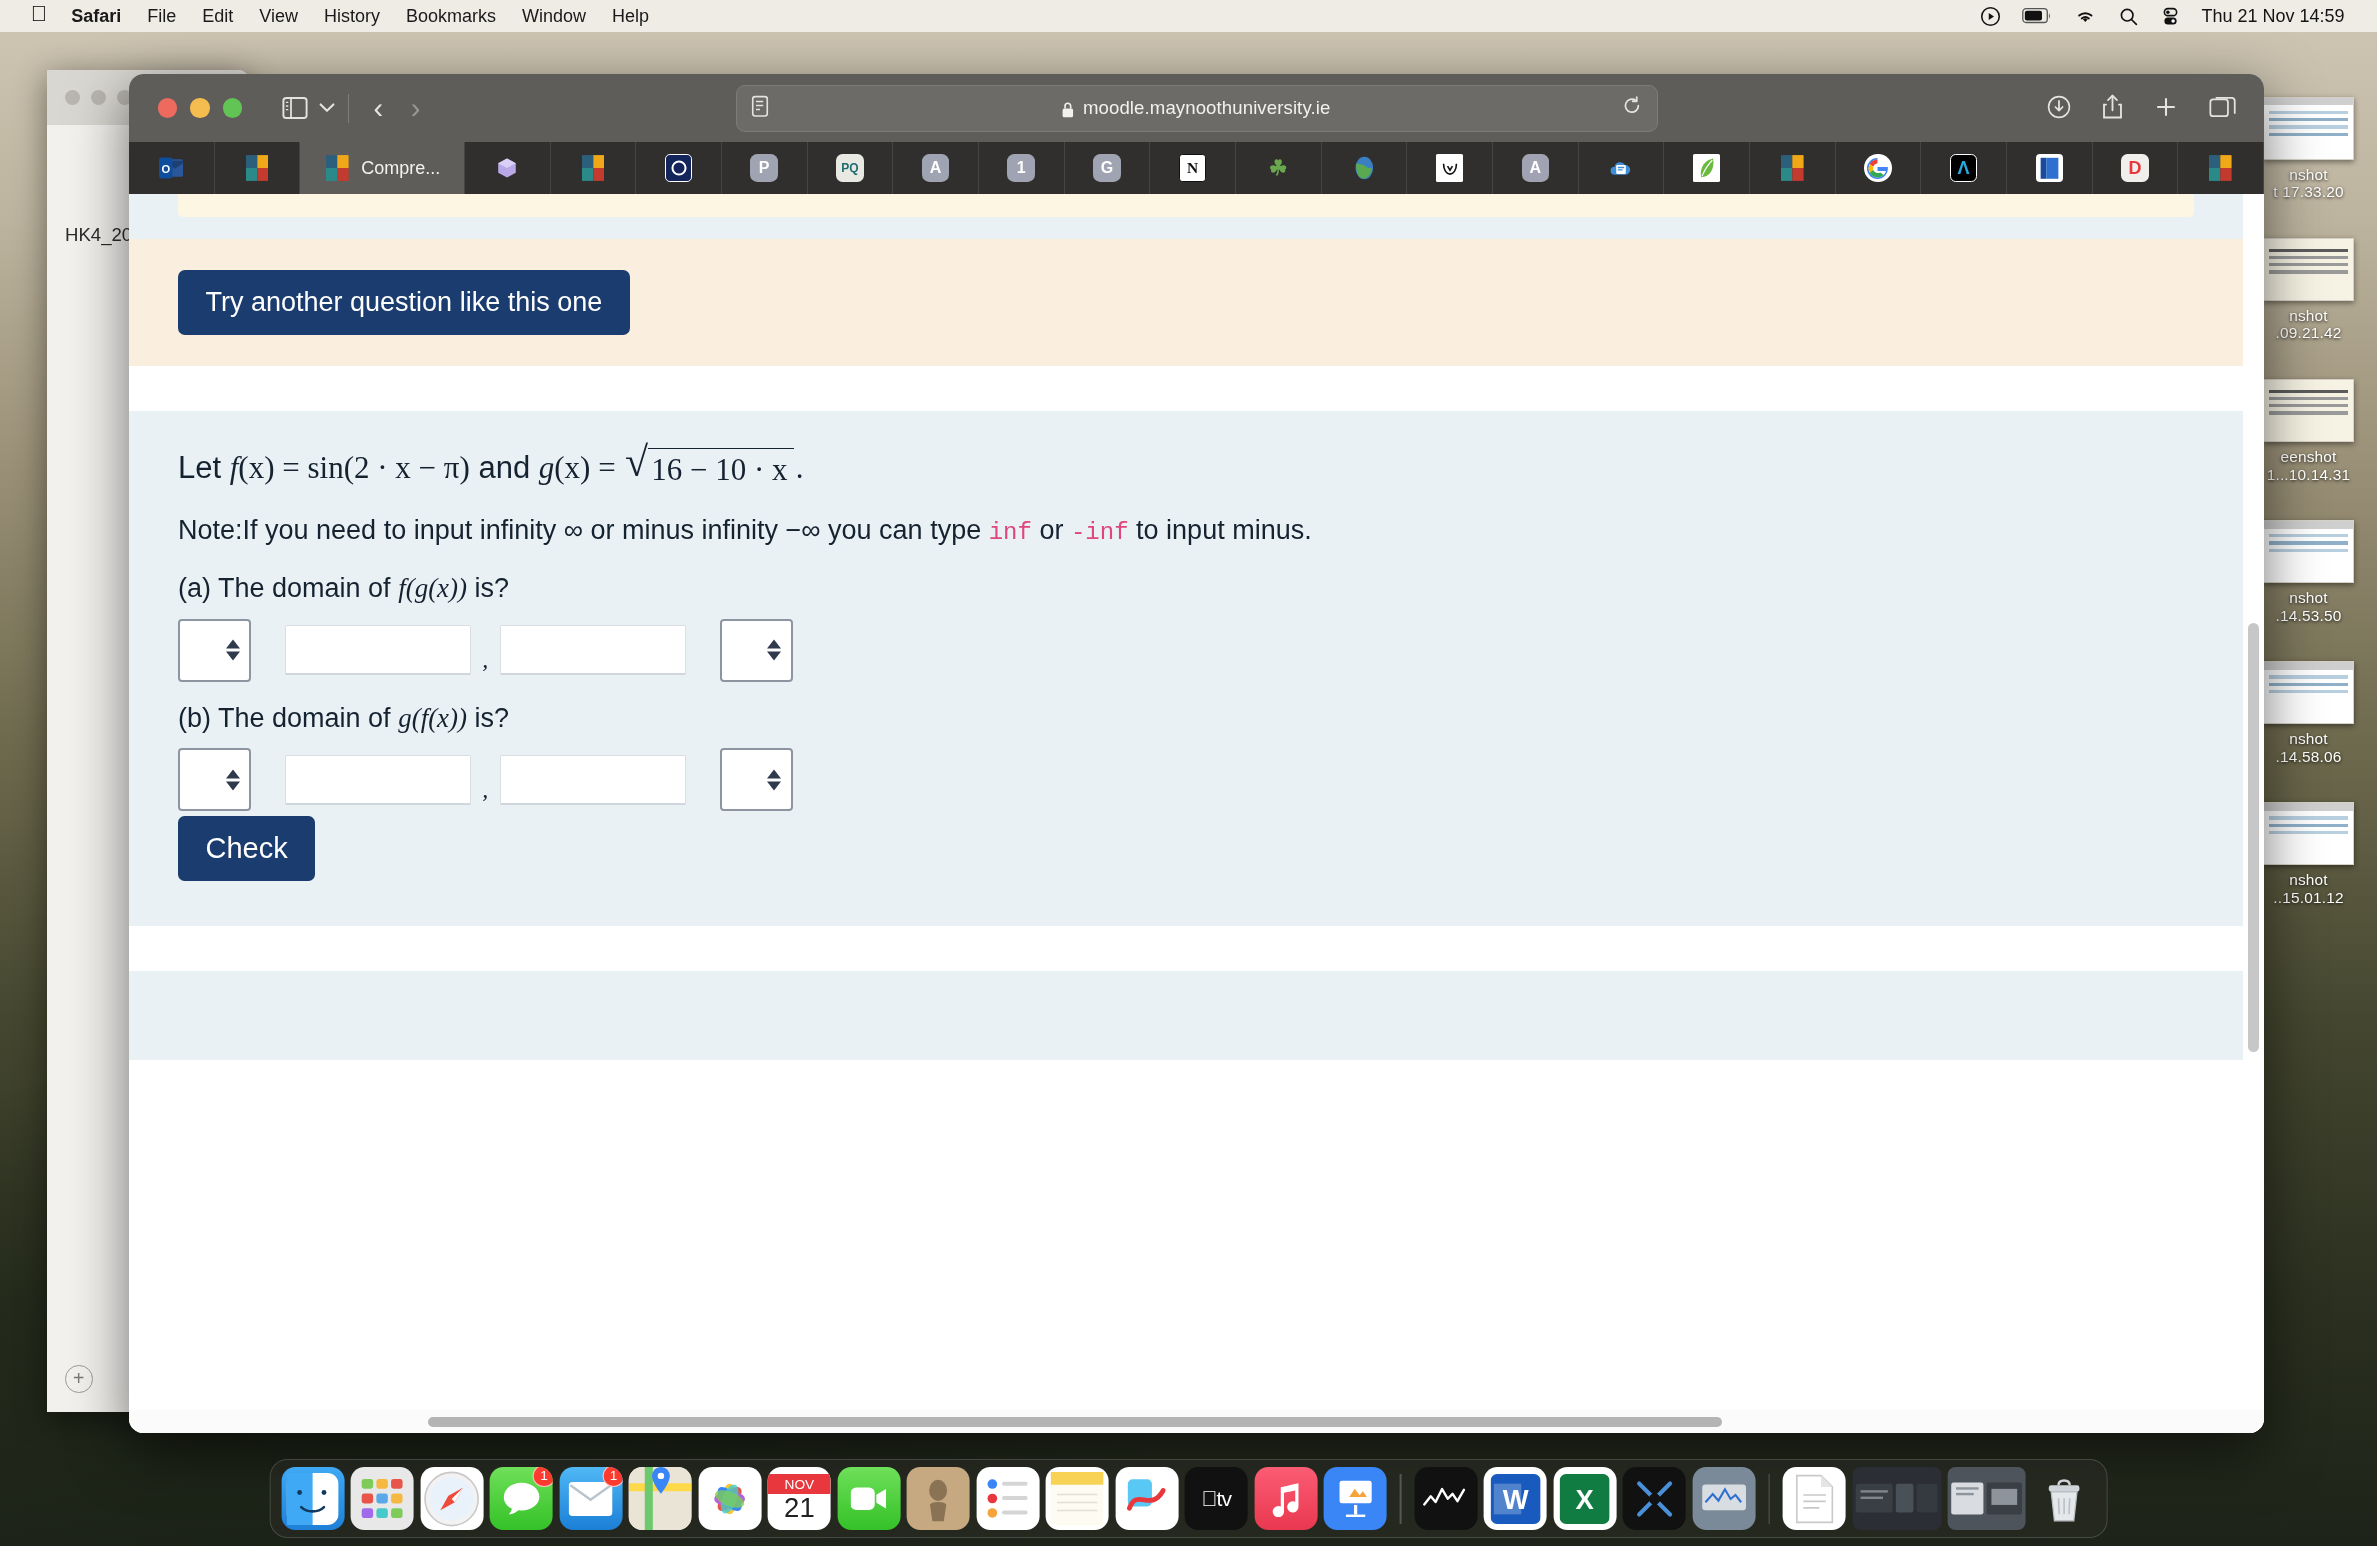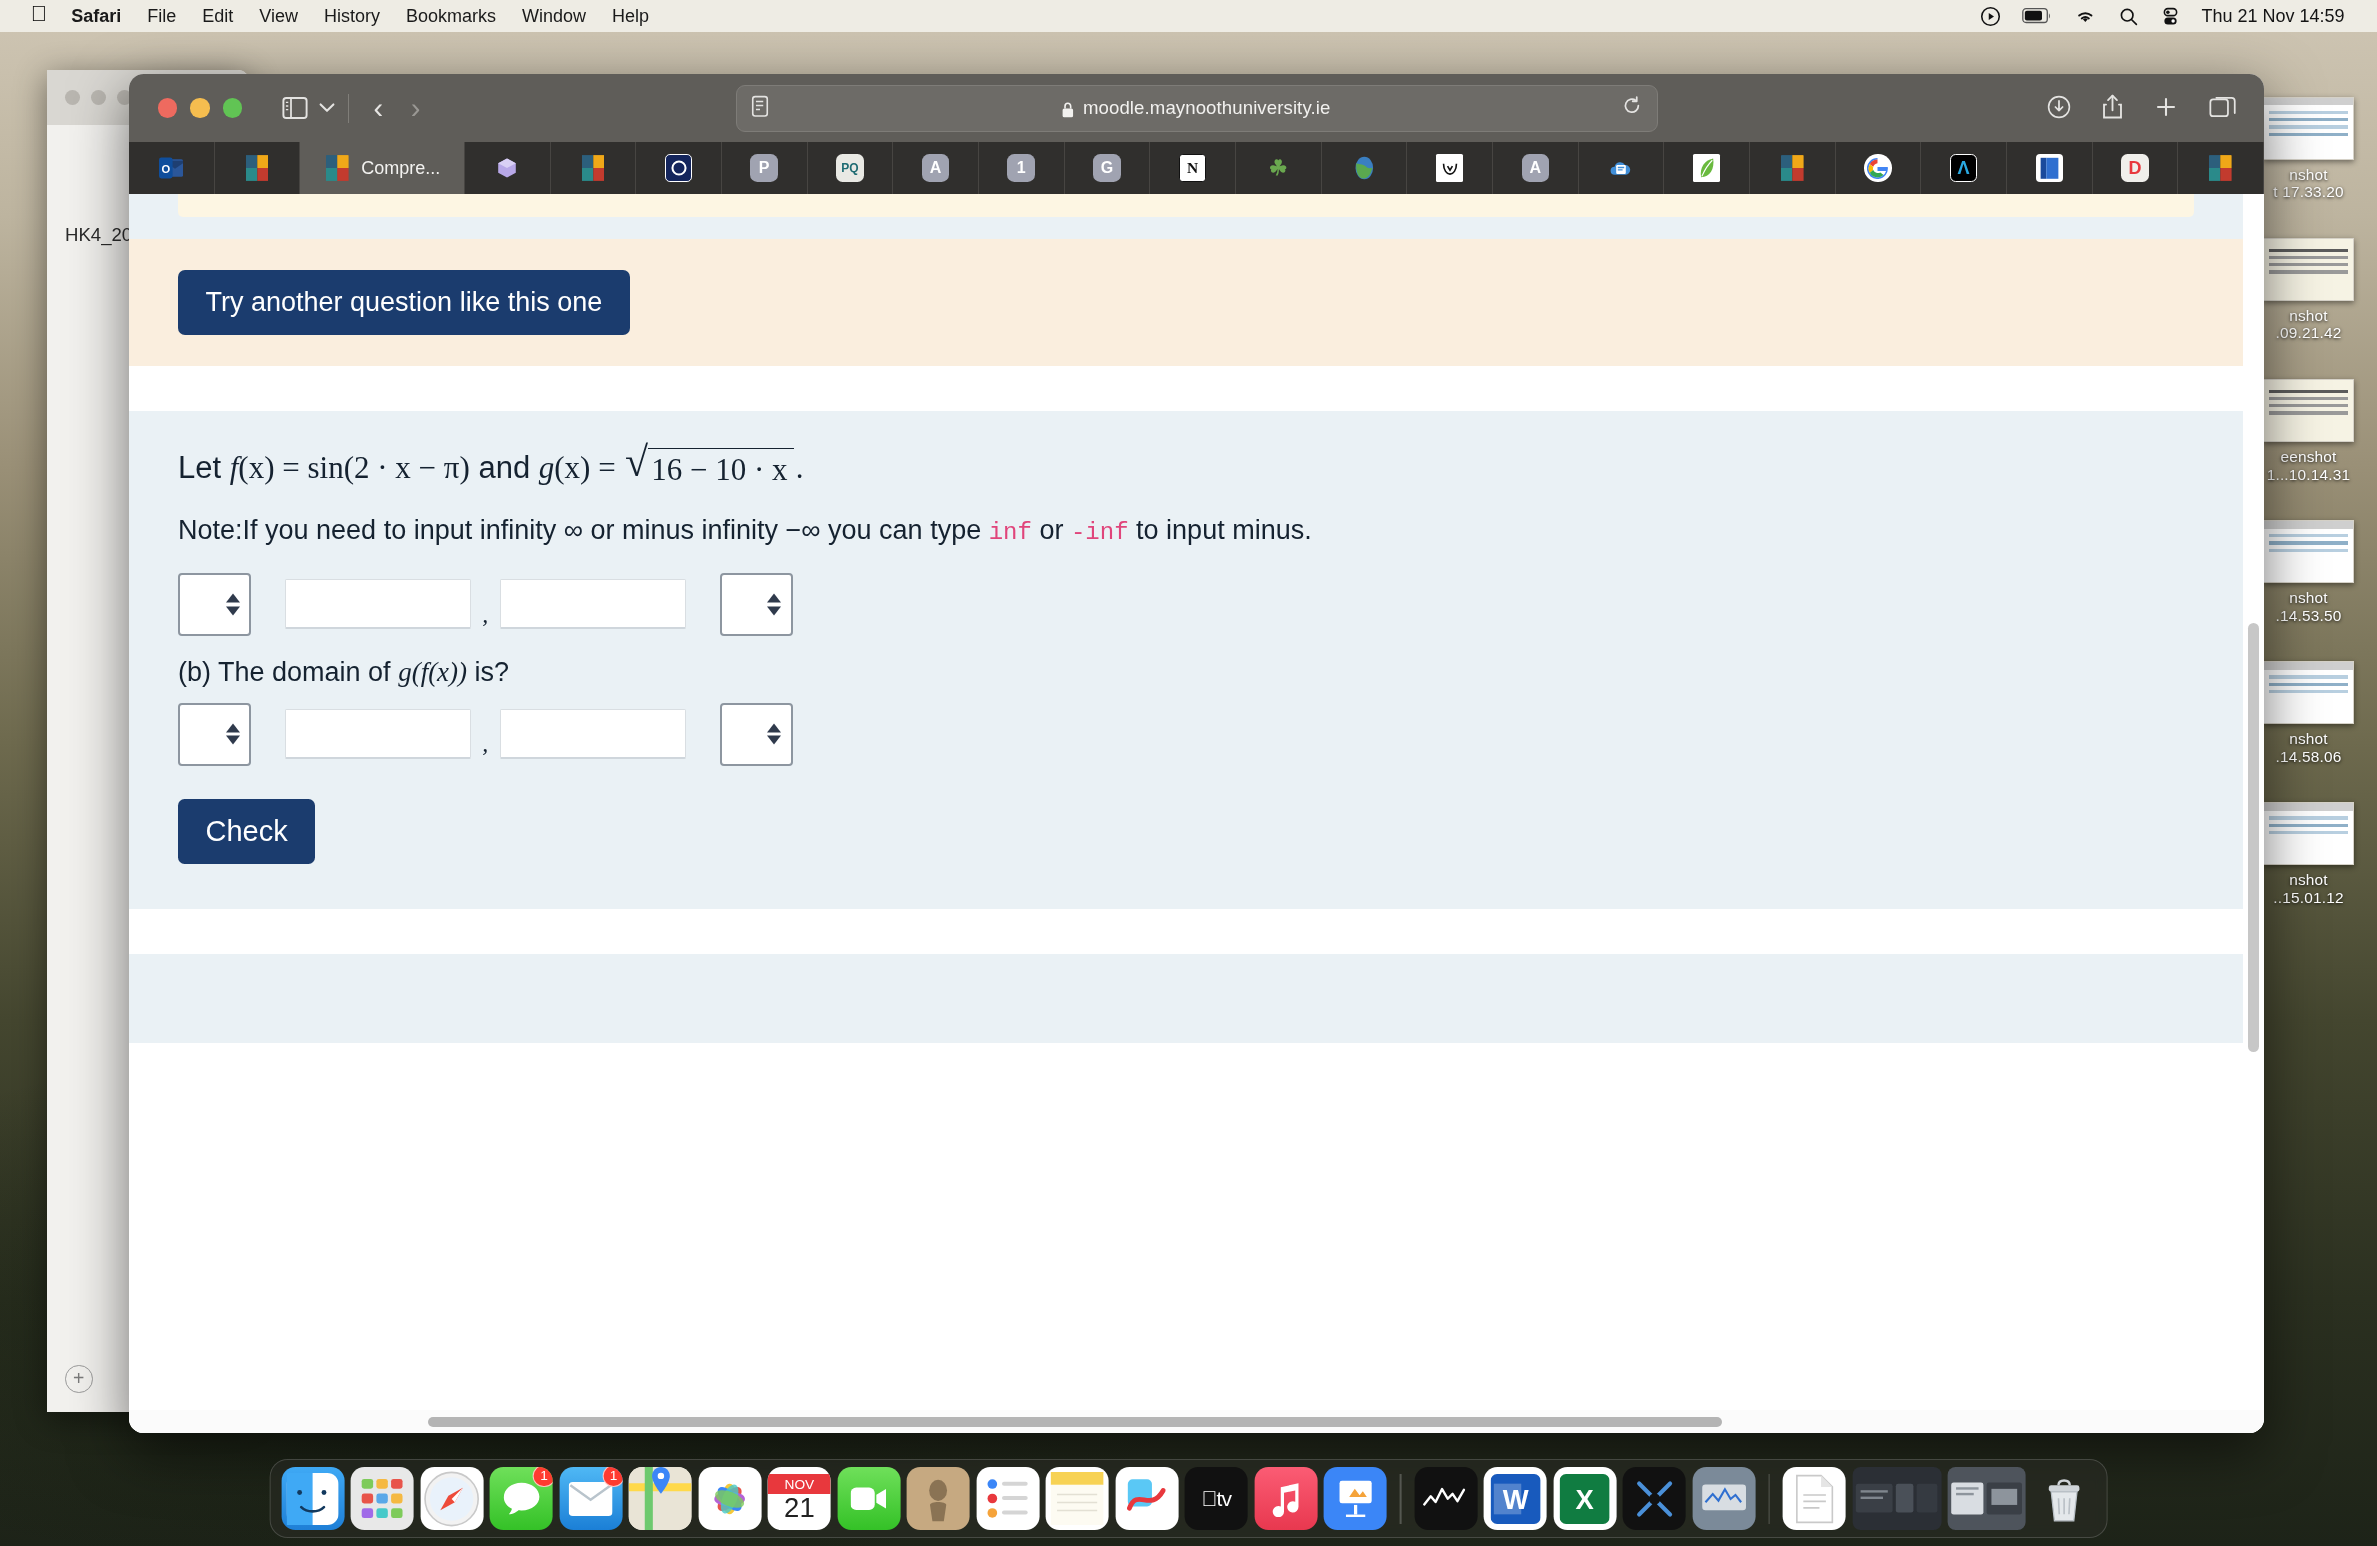--- a/index.html
+++ b/index.html
@@ -231,21 +231,21 @@
     border: 0.8px solid #d9dee2; border-bottom: 2.4px solid #cfd6dc;
     background: #fff; font-size: 22.6px; padding: 0 9.7px;
     border-radius: 1.6px; outline: none;
     font-family: "Liberation Sans", sans-serif;
   }
   .comma { font-family: "Liberation Serif", serif; font-style: italic; font-size: 24px; color: #152230; margin: 0 11.3px; position: relative; top: 9.7px; }
   .gap-left { margin-left: 34px; }
 
   .btn-check {
     background: #1b3c6e; color: #fff; border: none; border-radius: 6.5px;
-    font-size: 29px; padding: 16px 27.5px; margin-top: 29px; cursor: pointer;
+    font-size: 29px; padding: 16px 27.5px; cursor: pointer;
     font-family: "Liberation Sans", sans-serif;
   }
   .card-bottom { background: #eaf1f5; height: 89px; margin-top: 45px; }
 
   
   #vscroll {
     position: absolute; right: 4.9px; top: 267px; width: 11.3px; height: 865px;
     background: #ffffff;
   }
   #vscroll .thumb { position: absolute; left: 0; top: 162px; width: 11.3px; height: 429px; background: #c7c7c7; border-radius: 5.7px; }
@@ -705,20 +705,25 @@
 
         <div class="noteline">
           <span>Note:If you need to input infinity ∞ or minus infinity −∞ you can type</span>
           <span class="code">inf</span>
           <span>or</span>
           <span class="code">-inf</span>
           <span>to input minus.</span>
         </div>
 
         
+        <div class="qlabel">
+          <span>(a) The domain of</span>
+          <span class="mi">f(g(x))</span>
+          <span>is?</span>
+        </div>
 
         <div class="answer-row">
           <span class="sel-wrap">
             <select class="bracket-sel">
               <option></option><option>(</option><option>[</option>
             </select>
             <span class="sel-arrows">
                 <i class="up"></i>
                 <i class="dn"></i>
               </span>

